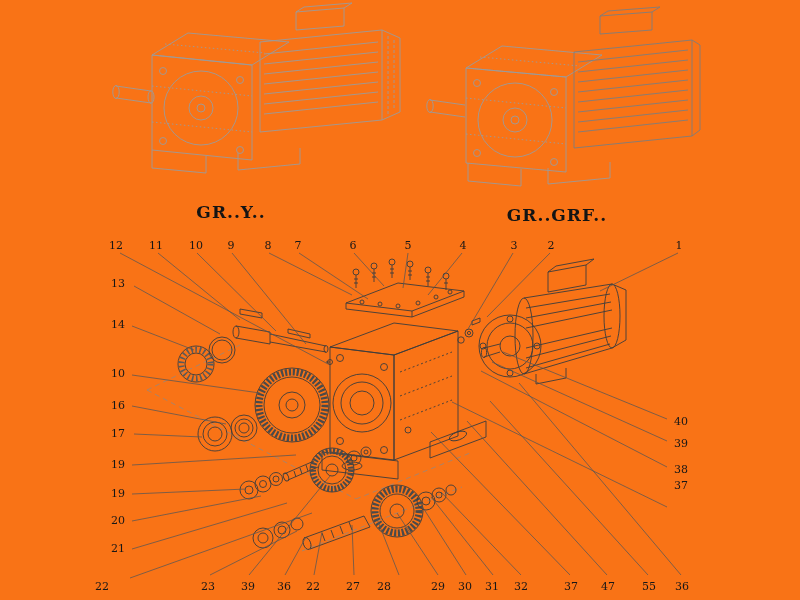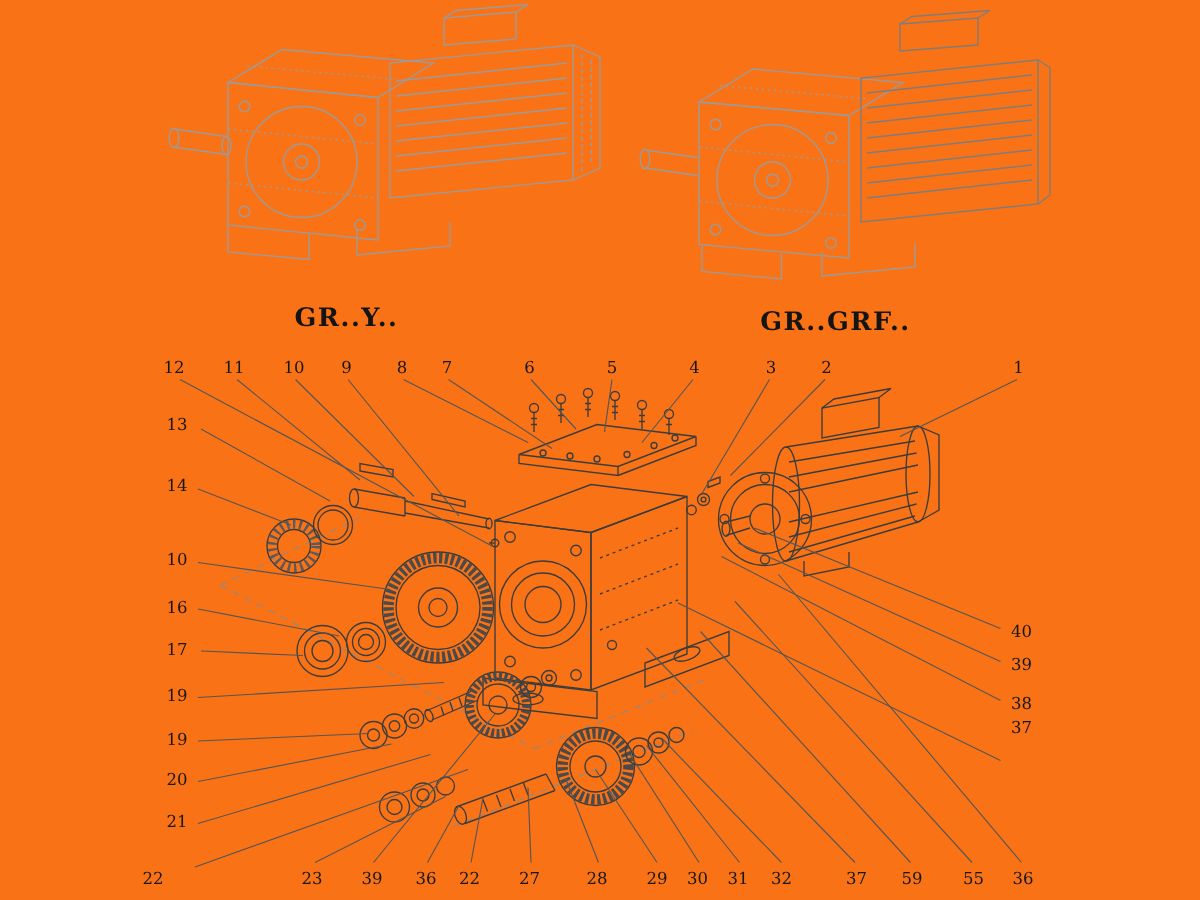--- a/index.html
+++ b/index.html
@@ -332,27 +332,27 @@
   <span class="callout" style="left:118px;top:493px">19</span>
   <span class="callout" style="left:118px;top:520px">20</span>
   <span class="callout" style="left:118px;top:548px">21</span>
   <span class="callout" style="left:102px;top:586px">22</span>
 
   <span class="callout" style="left:208px;top:586px">23</span>
   <span class="callout" style="left:248px;top:586px">39</span>
   <span class="callout" style="left:284px;top:586px">36</span>
   <span class="callout" style="left:313px;top:586px">22</span>
   <span class="callout" style="left:353px;top:586px">27</span>
-  <span class="callout" style="left:398px;top:586px">28</span>
+  <span class="callout" style="left:384px;top:586px">28</span>
   <span class="callout" style="left:438px;top:586px">29</span>
   <span class="callout" style="left:465px;top:586px">30</span>
   <span class="callout" style="left:492px;top:586px">31</span>
   <span class="callout" style="left:521px;top:586px">32</span>
   <span class="callout" style="left:571px;top:586px">37</span>
-  <span class="callout" style="left:608px;top:586px">59</span>
+  <span class="callout" style="left:608px;top:586px">47</span>
   <span class="callout" style="left:649px;top:586px">55</span>
   <span class="callout" style="left:682px;top:586px">36</span>
 
   <span class="callout" style="left:681px;top:421px">40</span>
   <span class="callout" style="left:681px;top:443px">39</span>
   <span class="callout" style="left:681px;top:469px">38</span>
   <span class="callout" style="left:681px;top:485px">37</span>
 
 </div>
 

